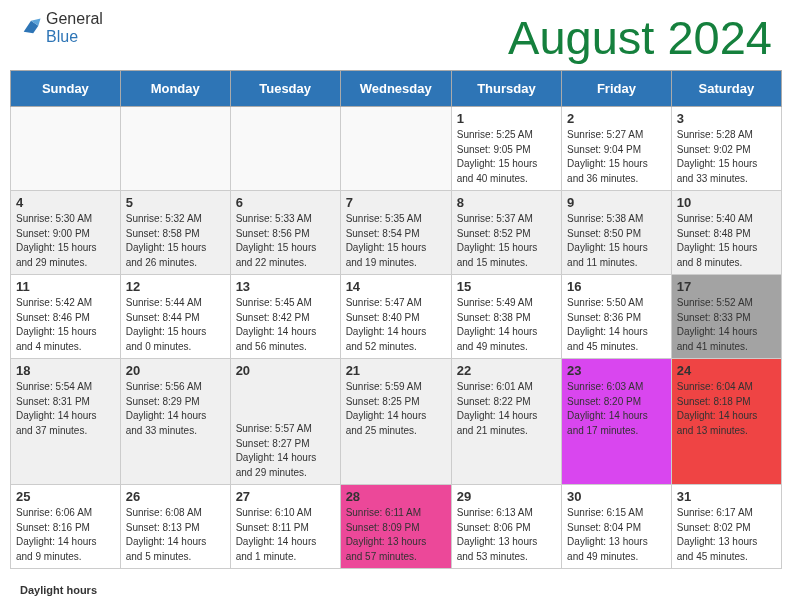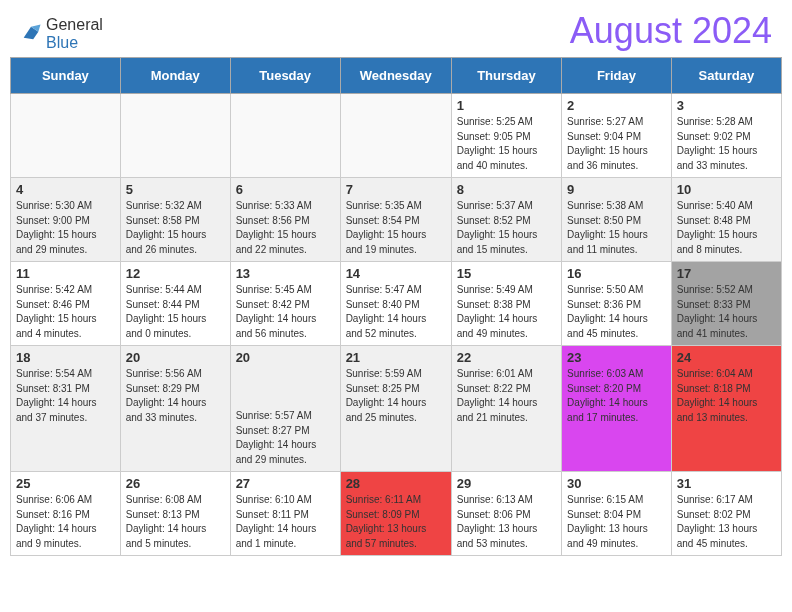--- a/index.html
+++ b/index.html
@@ -1,26 +1,26 @@
 <!DOCTYPE html>
 <html><head>
   <meta charset="utf-8">
   <style>
     * { box-sizing: border-box; margin: 0; padding: 0; }
     body { font-family: Arial, sans-serif; background: #fff; width: 792px; min-height: 612px; }
     
-    .header { padding: 10px 20px 5px 20px; display: flex; justify-content: space-between; align-items: flex-end; }
+    .header { padding: 10px 20px 5px 20px; display: flex; justify-content: space-between; align-items: flex-start; }
     
     .logo { display: flex; align-items: center; gap: 4px; }
     .logo-general { color: #333; }
     .logo-blue { color: #2e75b6; }
     .logo-bird { width: 22px; height: 22px; }
     
     .title-area { text-align: right; }
-    .month-year { font-size: 36px; font-weight: 300; color: #8b5cf6; }
+    .month-year { font-size: 47px; font-weight: 300; color: #15803d; }
     .location { font-size: 14px; color: #555; }
     
     .calendar { margin: 0 10px 10px 10px; border-collapse: collapse; width: calc(100% - 20px); }
     .calendar th { background: #2e75b6; color: #fff; text-align: center; padding: 10px 2px; font-size: 13px; font-weight: bold; border: 1px solid #aaa; }
     .calendar td { border: 1px solid #ccc; vertical-align: top; padding: 4px 5px; width: 113px; min-height: 80px; font-size: 10.5px; color: #333; background: #fff; }
     .calendar td.empty { background: #f9f9f9; }
     .day-num { font-size: 13px; font-weight: bold; display: block; margin-bottom: 2px; }
     .day-info { font-size: 10px; line-height: 1.45; color: #333; }
     
     .footer { padding: 5px 20px 8px 20px; display: flex; align-items: center; gap: 20px; }
@@ -258,21 +258,21 @@
 Daylight: 14 hours
 and 5 minutes.</div>
           </td>
           <td style="background: rgb(255, 255, 255);">
             <span class="day-num">27</span>
             <div class="day-info" style="white-space: pre-line;">Sunrise: 6:10 AM
 Sunset: 8:11 PM
 Daylight: 14 hours
 and 1 minute.</div>
           </td>
-          <td style="background: #ef4444;">
+          <td style="background: #ec4899;">
             <span class="day-num">28</span>
             <div class="day-info" style="white-space: pre-line;">Sunrise: 6:11 AM
 Sunset: 8:09 PM
 Daylight: 13 hours
 and 57 minutes.</div>
           </td>
           <td style="background: rgb(255, 255, 255);">
             <span class="day-num">29</span>
             <div class="day-info" style="white-space: pre-line;">Sunrise: 6:13 AM
 Sunset: 8:06 PM
@@ -290,13 +290,18 @@
             <span class="day-num">31</span>
             <div class="day-info" style="white-space: pre-line;">Sunrise: 6:17 AM
 Sunset: 8:02 PM
 Daylight: 13 hours
 and 45 minutes.</div>
           </td>
         </tr>
       </tbody>
   </table>
 
+  <div class="footer">
+    <span class="footer-item">
+      <span class="footer-label">Daylight hours</span>
+    </span>
+  </div>
 </div>
 
 </body></html>

